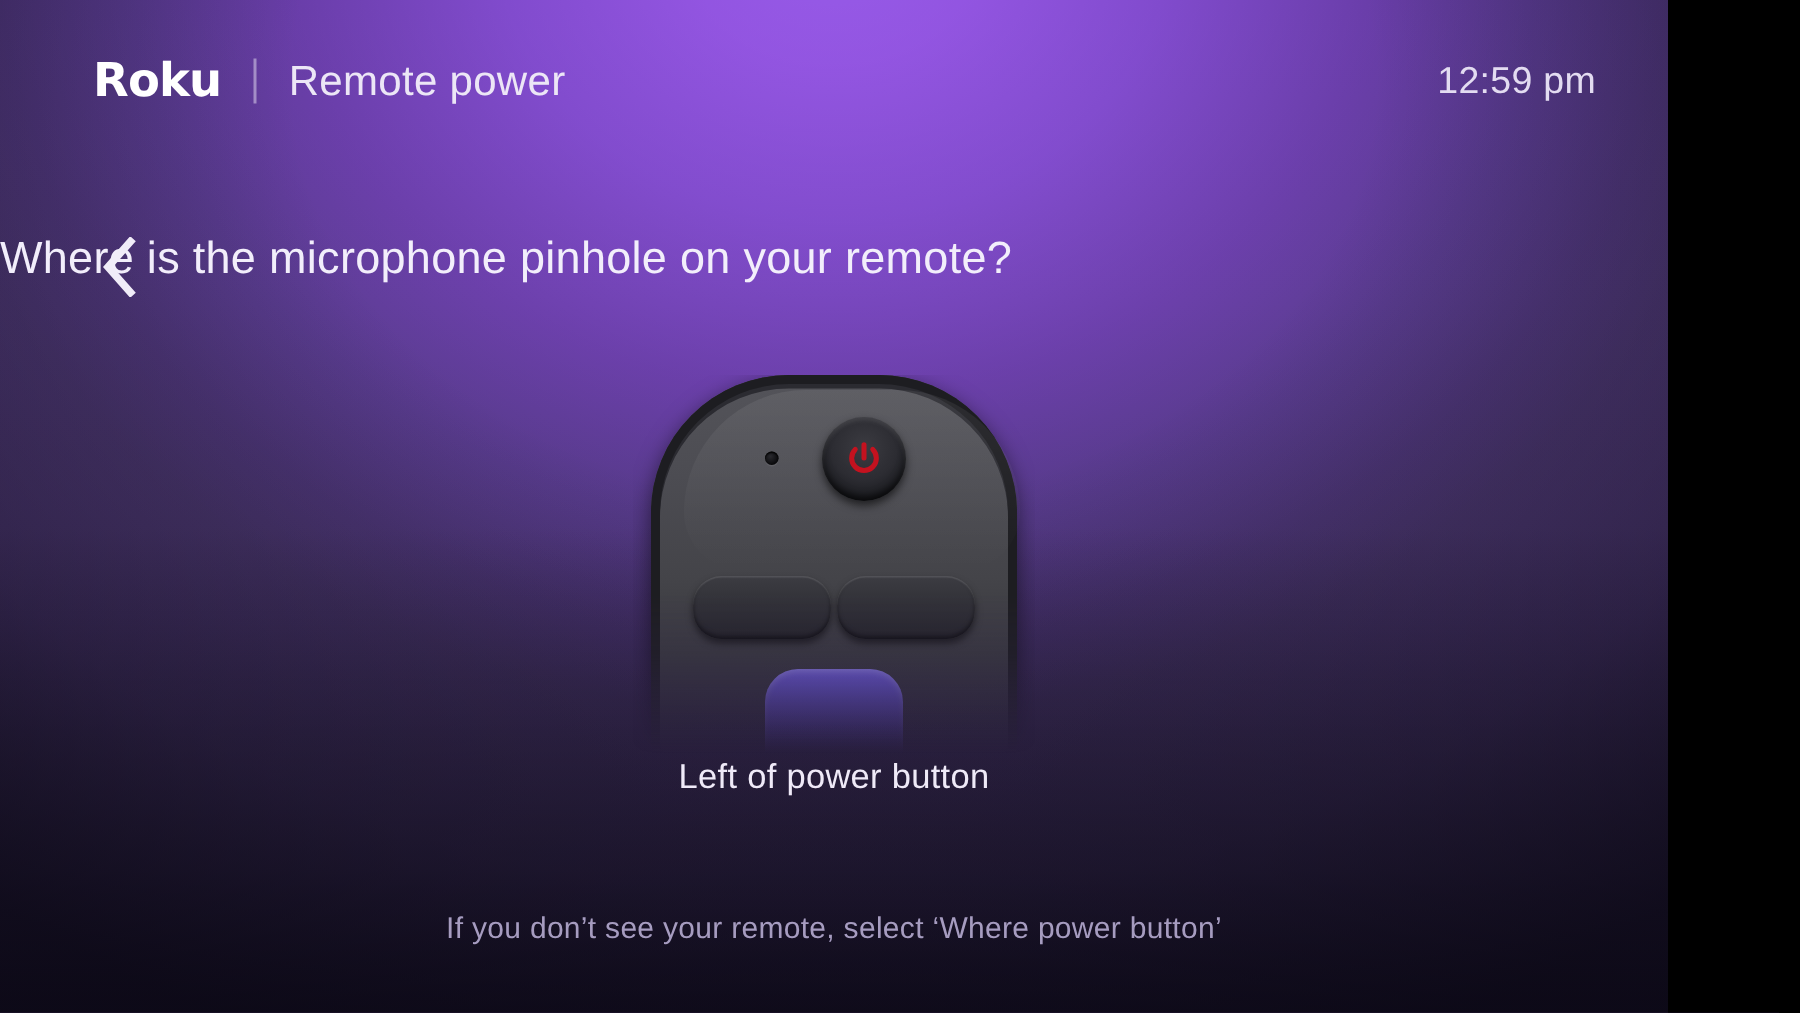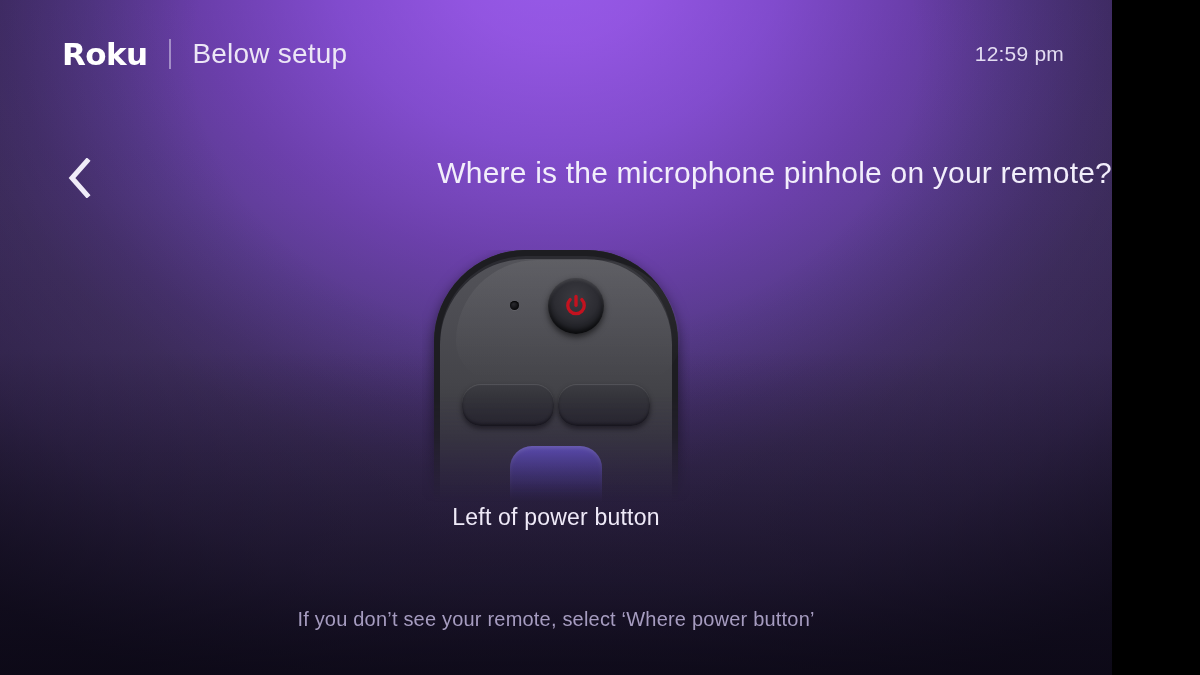--- a/index.html
+++ b/index.html
@@ -59,21 +59,21 @@
     opacity: .75;
   }
   .header-title {
     font-size: 28px;
     font-weight: 400;
     color: #ece6f6;
     letter-spacing: .2px;
   }
   .spacer { flex: 1 1 auto; }
   .clock {
-    font-size: 21px;
+    font-size: 25px;
     color: #e3dcf1;
     letter-spacing: .2px;
     white-space: nowrap;
   }
 
   
   #back-btn {
     position: absolute;
     left: 52px;
     top: 148px;
@@ -85,21 +85,21 @@
     cursor: pointer;
     z-index: 6;
   }
   #back-btn svg { display: block; }
 
   
   #question {
     position: absolute;
     top: 156px;
     left: 0; right: 0;
-    text-align: right;
+    text-align: left;
     font-size: 30px;
     font-weight: 400;
     letter-spacing: .2px;
     color: #f2eefb;
     z-index: 4;
   }
 
   
   #options {
     position: absolute;
@@ -237,21 +237,21 @@
 </head>
 <body>
 
 <div id="screen">
 
   <div id="vignette"></div>
 
   <div id="header">
     <div class="brand">Roku</div>
     <div class="brand-sep"></div>
-    <div class="header-title">Below setup</div>
+    <div class="header-title">Remote power</div>
     <div class="spacer"></div>
     <div class="clock">12:59 pm</div>
   </div>
 
   <div id="back-btn">
     <span>
       <svg width="26" height="40" viewBox="0 0 26 40" fill="none">
         <path d="M21 3 L6 20 L21 37" stroke="#f0ecf8" stroke-width="5" stroke-linecap="square" stroke-linejoin="miter"></path>
       </svg>
     </span>

